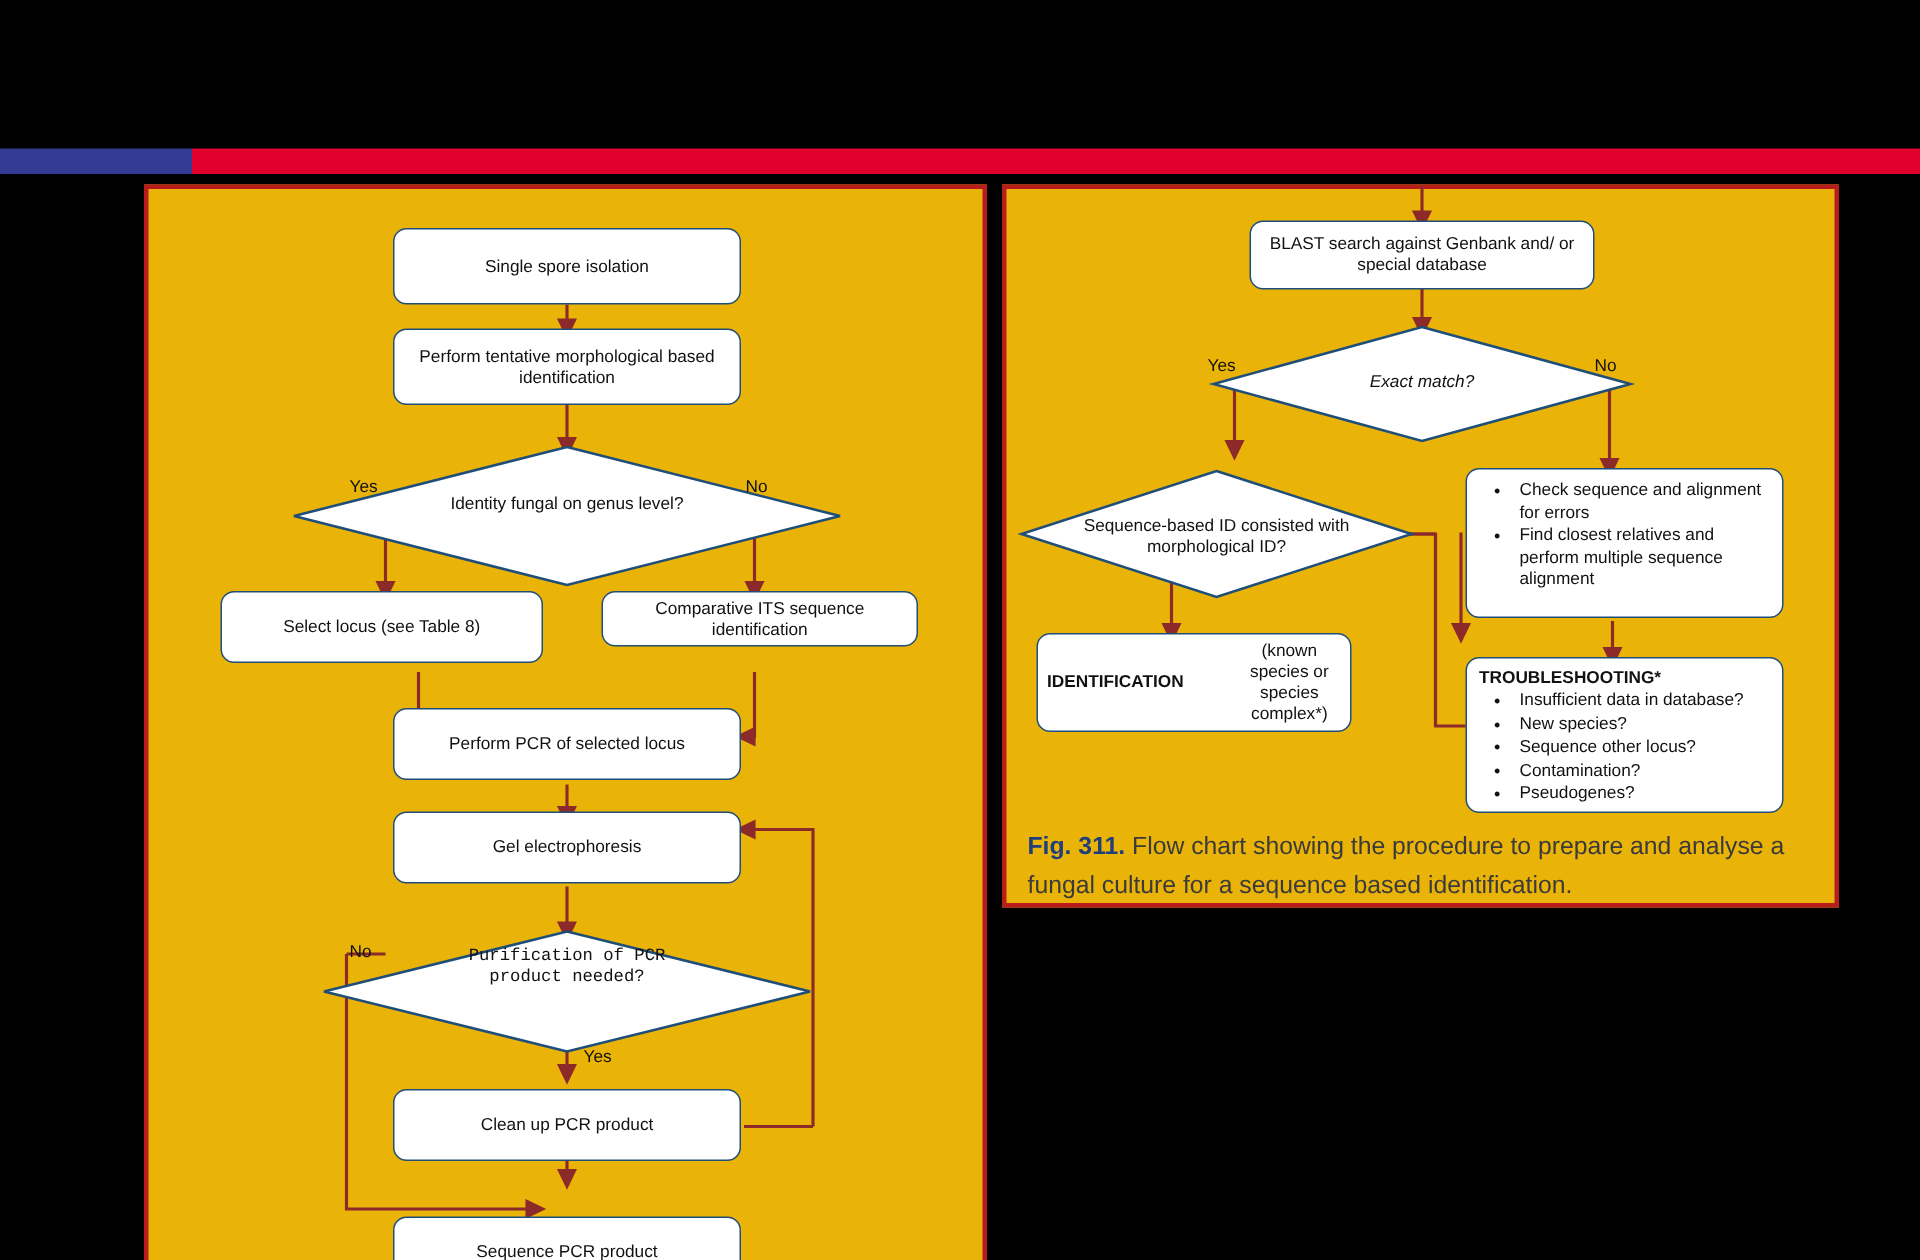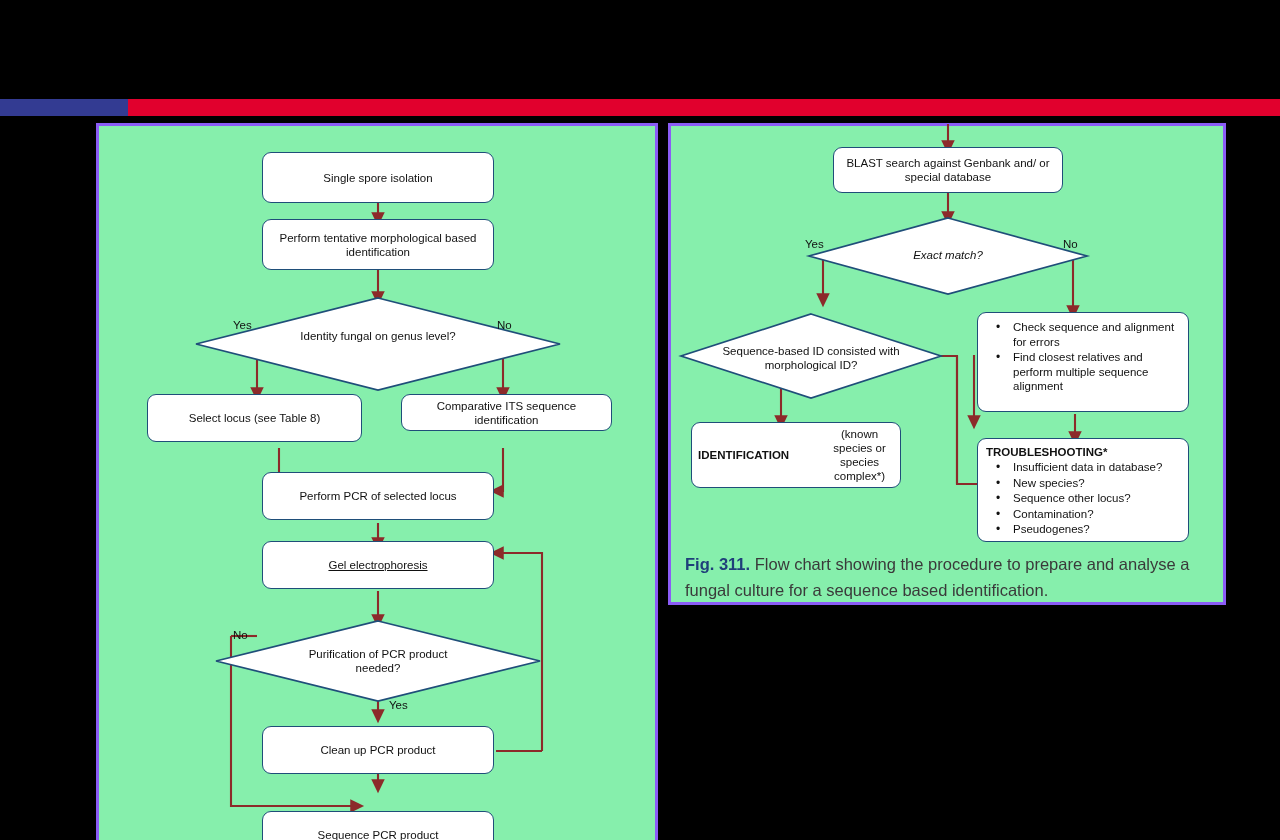--- a/index.html
+++ b/index.html
@@ -5,21 +5,21 @@
   html,body{margin:0;padding:0;background:#000;}
   body{width:1280px;height:840px;overflow:hidden;font-family:"Liberation Sans",sans-serif;}
   #stage{position:relative;width:1280px;height:840px;background:#000;}
 
   
   .topbar{position:absolute;height:17px;top:99px;}
   .topbar-blue{left:0;width:128px;background:#333b92;}
   .topbar-red{left:128px;width:1152px;background:#e1002d;}
 
   
-  .panel{position:absolute;background:#86efac;border:3px solid #8b5cf6;box-sizing:border-box;}
+  .panel{position:absolute;background:#eab308;border:3px solid #b91c1c;box-sizing:border-box;}
   #panel-left{left:96px;top:123px;width:562px;height:730px;}
   #panel-right{left:668px;top:123px;width:558px;height:482px;}
 
   .canvas{position:absolute;left:0;top:0;width:100%;height:100%;}
   svg.flow{position:absolute;left:0;top:0;overflow:visible;}
 
   .node{position:absolute;box-sizing:border-box;background:#fff;border:1.6px solid #1f4e79;
         border-radius:9px;display:flex;align-items:center;justify-content:center;
         text-align:center;color:#111;font-size:11.5px;line-height:14px;padding:2px 6px;}
   .node.bullets{display:block;text-align:left;padding:6px 8px 6px 8px;}
@@ -100,25 +100,25 @@
       </div>
 
       <div class="node" style="left:302px;top:268px;width:211px;height:37px;">
         <span>Comparative ITS sequence identification</span>
       </div>
 
       <div class="node" style="left:163px;top:346px;width:232px;height:48px;">
         <span>Perform PCR of selected locus</span>
       </div>
 
-      <div class="node" style="left:163px;top:415px;width:232px;height:48px;text-decoration:underline;">
+      <div class="node" style="left:163px;top:415px;width:232px;height:48px;">
         <span>Gel electrophoresis</span>
       </div>
 
-      <div class="diamond-text" style="left:189px;top:521px;width:180px;">
+      <div class="diamond-text" style="left:189px;top:505px;width:180px;font-family:Liberation Mono, monospace;">
         <span>Purification of PCR product needed?</span>
       </div>
       <div class="edge-label" style="left:134px;top:503px;"><span>No</span></div>
       <div class="edge-label" style="left:290px;top:573px;"><span>Yes</span></div>
 
       <div class="node" style="left:163px;top:600px;width:232px;height:48px;">
         <span>Clean up PCR product</span>
       </div>
 
       <div class="node" style="left:163px;top:685px;width:232px;height:48px;">

